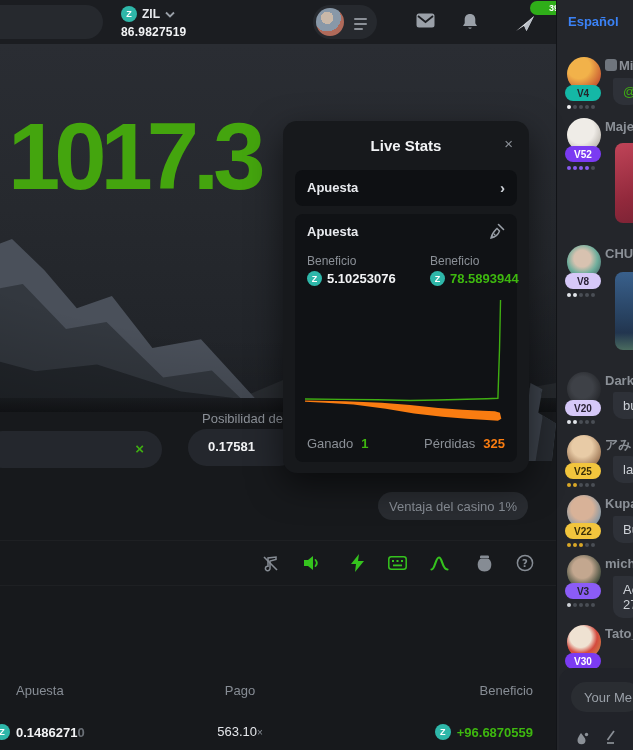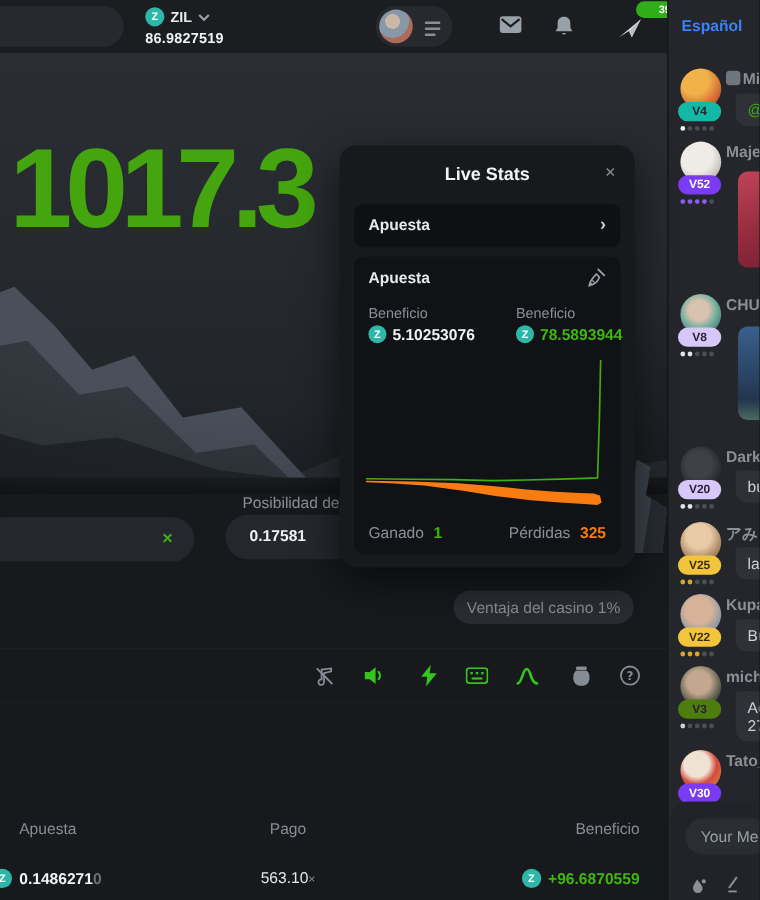--- a/index.html
+++ b/index.html
@@ -348,21 +348,21 @@
         <span class="dot" style="background: rgb(217, 167, 39);"></span>
         <span class="dot"></span>
         <span class="dot"></span>
       </span>
     <span class="c-user">Kupa</span>
     <span class="bubble" style="top:21px;right:-6px;">Bu</span>
   </div>
 
   <div class="chatrow" style="top:555px;">
     <span class="c-avatar" style="background: radial-gradient(circle at 45% 40%, rgb(195, 167, 143) 0px, rgb(195, 167, 143) 35%, rgb(74, 82, 66) 70%, rgb(42, 45, 38) 100%);"></span>
-    <span class="vbadge" style="background: #4d7c0f; color: rgb(35, 38, 43);">V3</span>
+    <span class="vbadge" style="background: #8b5cf6; color: rgb(35, 38, 43);">V3</span>
     <span class="dots">
         <span class="dot" style="background: rgb(207, 210, 216);"></span>
         <span class="dot"></span>
         <span class="dot"></span>
         <span class="dot"></span>
         <span class="dot"></span>
       </span>
     <span class="c-user">mich</span>
     <span class="bubble" style="top:21px;right:-6px;">
       <div>Ac</div>

